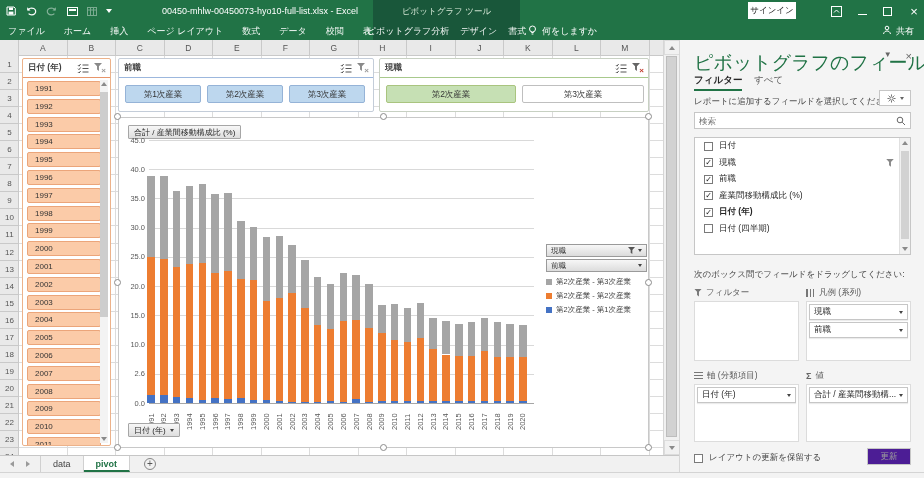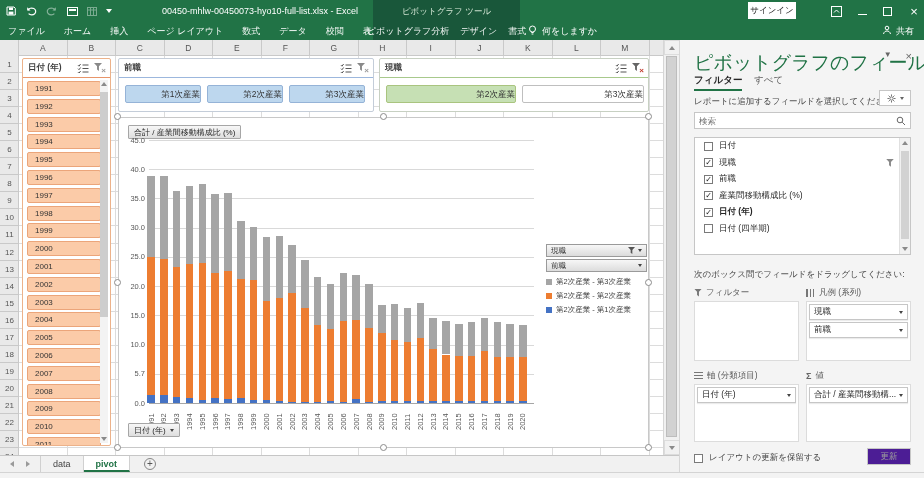--- a/index.html
+++ b/index.html
@@ -51,21 +51,21 @@
   .dscroll { position:absolute; right:2px; top:21px; width:8px; bottom:2px; background:#f3f3f3; }
   .dthumb { position:absolute; left:0; width:8px; background:#cdcdcd; }
   .tri-up { width:0; height:0; border-left:3px solid transparent; border-right:3px solid transparent; border-bottom:4px solid #8a8a8a; }
   .tri-dn { width:0; height:0; border-left:3px solid transparent; border-right:3px solid transparent; border-top:4px solid #8a8a8a; }
   .tri-l  { width:0; height:0; border-top:3.5px solid transparent; border-bottom:3.5px solid transparent; border-right:4.5px solid #9a9a9a; }
   .tri-r  { width:0; height:0; border-top:3.5px solid transparent; border-bottom:3.5px solid transparent; border-left:4.5px solid #9a9a9a; }
   .slicer-prev { left:118px; top:58px; width:256px; height:54px; border:1px solid #c4cdd9; }
   .slicer-prev .slicer-head { border-bottom:1px solid #9cb7dd; }
   .slicer-cur { left:379px; top:58px; width:270px; height:54px; border:1px solid #c7d0c2; }
   .slicer-cur .slicer-head { border-bottom:1px solid #a8c98c; }
-  .sbtn { position:absolute; top:26px; height:18px; border-radius:2px; font-size:8.5px; text-align:right; line-height:16px; cursor:pointer; }
+  .sbtn { position:absolute; top:26px; height:18px; border-radius:2px; font-size:8.5px; text-align:center; line-height:16px; cursor:pointer; }
   .sbtn-blue { background:#bdd7ee; border:1px solid #95b3d7; color:#333; }
   .sbtn-green { background:#c6e0b4; border:1px solid #a9c47f; color:#333; }
   .sbtn-white { background:#fff; border:1px solid #bfbfbf; color:#333; }
 
   
   .funnel { display:inline-block; width:8px; height:8px; background:#8a8a8a;
     clip-path:polygon(0 0,100% 0,62% 42%,62% 100%,38% 82%,38% 42%); }
   .clearfilter { position:relative; width:11px; height:10px; }
   .clearfilter .x { position:absolute; right:-1px; bottom:-2px; font-size:8px; line-height:8px; color:#9a9a9a; font-weight:bold; }
   .clearfilter.active .x { color:#c0392b; }
@@ -359,21 +359,21 @@
         <div class="ylab" style="left: 0px; top: 105.167px;">30.0</div>
         <div class="gridline" style="left: 30px; top: 138.889px; width: 385px;"></div>
         <div class="ylab" style="left: 0px; top: 134.389px;">25.0</div>
         <div class="gridline" style="left: 30px; top: 168.111px; width: 385px;"></div>
         <div class="ylab" style="left: 0px; top: 163.611px;">20.0</div>
         <div class="gridline" style="left: 30px; top: 197.333px; width: 385px;"></div>
         <div class="ylab" style="left: 0px; top: 192.833px;">15.0</div>
         <div class="gridline" style="left: 30px; top: 226.556px; width: 385px;"></div>
         <div class="ylab" style="left: 0px; top: 222.056px;">10.0</div>
         <div class="gridline" style="left: 30px; top: 255.778px; width: 385px;"></div>
-        <div class="ylab" style="left: 0px; top: 251.278px;">5.7</div>
+        <div class="ylab" style="left: 0px; top: 251.278px;">2.6</div>
         <div class="axisline" style="left: 30px; top: 285px; width: 385px;"></div>
         <div class="ylab" style="left: 0px; top: 280.5px;">0.0</div>
         <div class="bar" style="left: 28.25px; top: 58.2356px; width: 7.5px; height: 226.764px;">
           <div class="seg" style="bottom: 0px; height: 7.59778px; background: rgb(68, 114, 196);"></div>
           <div class="seg" style="bottom: 7.59778px; height: 138.513px; background: rgb(237, 125, 49);"></div>
           <div class="seg" style="bottom: 146.111px; height: 80.6533px; background: rgb(165, 165, 165);"></div>
         </div>
         <div class="xlab" style="left: 26.5px; top: 289px;">1991</div>
         <div class="bar" style="left: 41.076px; top: 58.2356px; width: 7.5px; height: 226.764px;">
           <div class="seg" style="bottom: 0px; height: 7.59778px; background: rgb(68, 114, 196);"></div>

